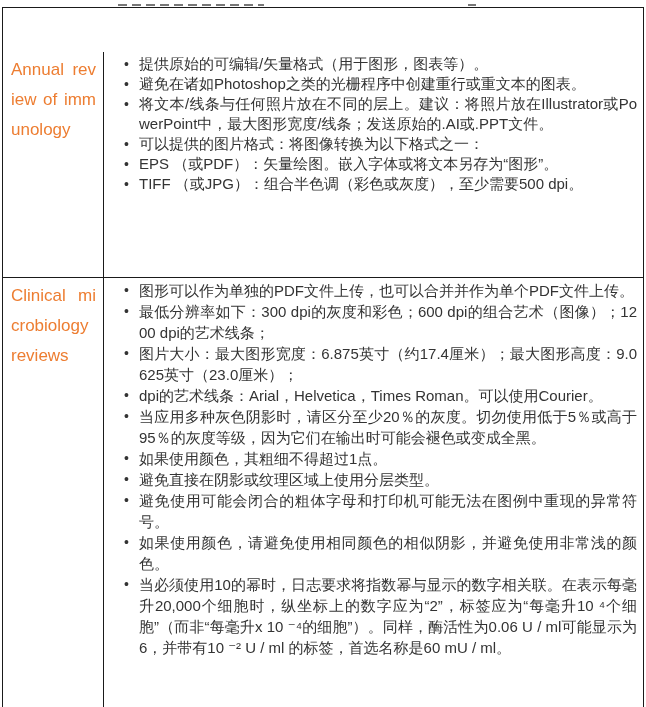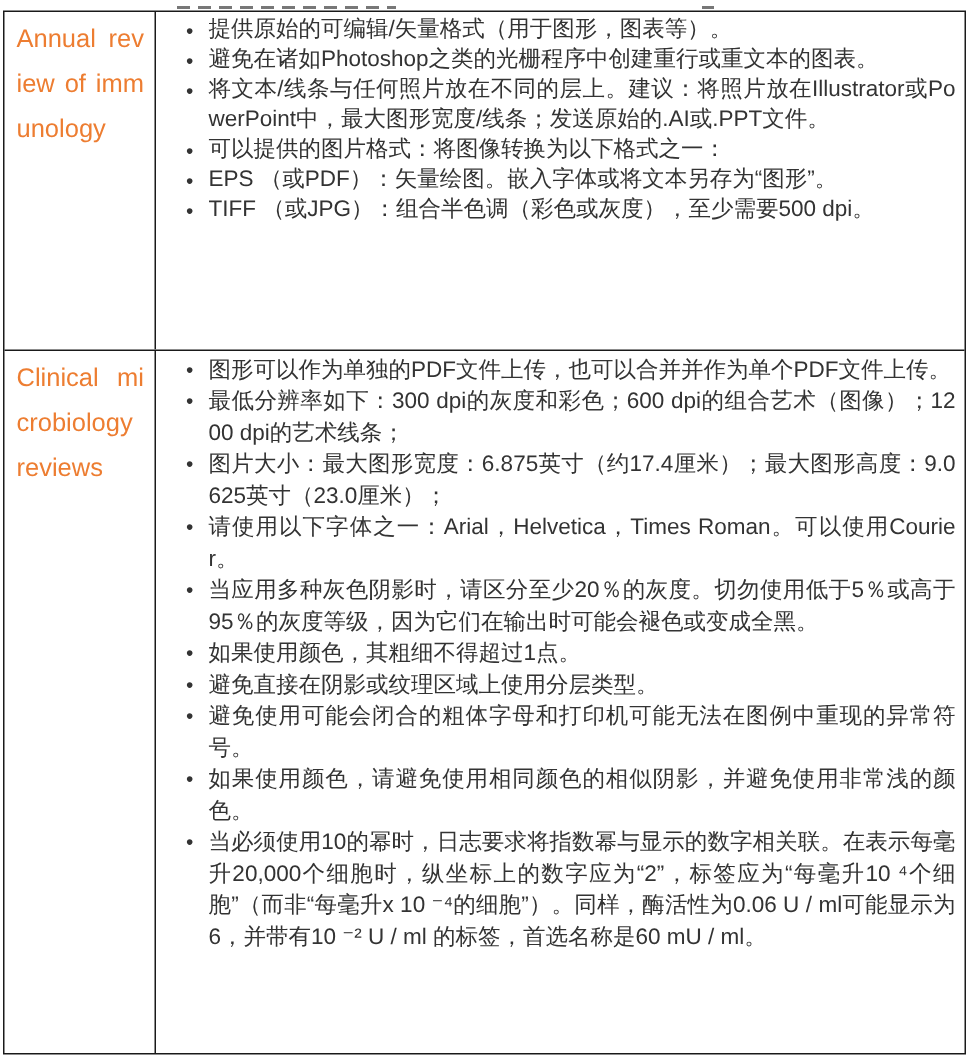--- a/index.html
+++ b/index.html
@@ -26,21 +26,21 @@
 
   .doc-table{
     position:absolute;left:2px;top:7px;width:640px;
     border:1px solid var(--line);
     background:#fff;
   }
   .t-row{
     display:grid;grid-template-columns:101px 1fr;
     overflow:hidden;
   }
-  .t-row.r1{height:225px;}
+  .t-row.r1{height:225px;margin-top:44px;}
   .t-row.r2{height:468px;}
   .t-row + .t-row{border-top:1px solid var(--line);}
   .cell-left{
     border-right:1px solid var(--line);
     color:var(--accent);
     font-size:17px;line-height:30px;
     padding:3px 7px 0 8px;
     text-align:justify;
     word-break:break-all;
     overflow:hidden;
@@ -91,21 +91,21 @@
     </div>
   </div>
 
   <div class="t-row r2">
     <div class="cell-left">Clinical microbiology reviews</div>
     <div class="cell-right">
       <ul class="bullet-list">
           <li>图形可以作为单独的PDF文件上传，也可以合并并作为单个PDF文件上传。</li>
           <li>最低分辨率如下：300 dpi的灰度和彩色；600 dpi的组合艺术（图像）；1200 dpi的艺术线条；</li>
           <li>图片大小：最大图形宽度：6.875英寸（约17.4厘米）；最大图形高度：9.0625英寸（23.0厘米）；</li>
-          <li>请使用以下字体之一：Arial，Helvetica，Times Roman。可以使用Courier。</li>
+          <li>dpi的艺术线条：Arial，Helvetica，Times Roman。可以使用Courier。</li>
           <li>当应用多种灰色阴影时，请区分至少20％的灰度。切勿使用低于5％或高于95％的灰度等级，因为它们在输出时可能会褪色或变成全黑。</li>
           <li>如果使用颜色，其粗细不得超过1点。</li>
           <li>避免直接在阴影或纹理区域上使用分层类型。</li>
           <li>避免使用可能会闭合的粗体字母和打印机可能无法在图例中重现的异常符号。</li>
           <li>如果使用颜色，请避免使用相同颜色的相似阴影，并避免使用非常浅的颜色。</li>
           <li>当必须使用10的幂时，日志要求将指数幂与显示的数字相关联。在表示每毫升20,000个细胞时，纵坐标上的数字应为“2”，标签应为“每毫升10 ⁴个细胞”（而非“每毫升x 10 ⁻⁴的细胞”）。同样，酶活性为0.06 U / ml可能显示为6，并带有10 ⁻² U / ml 的标签，首选名称是60 mU / ml。</li>
         </ul>
     </div>
   </div>
 

